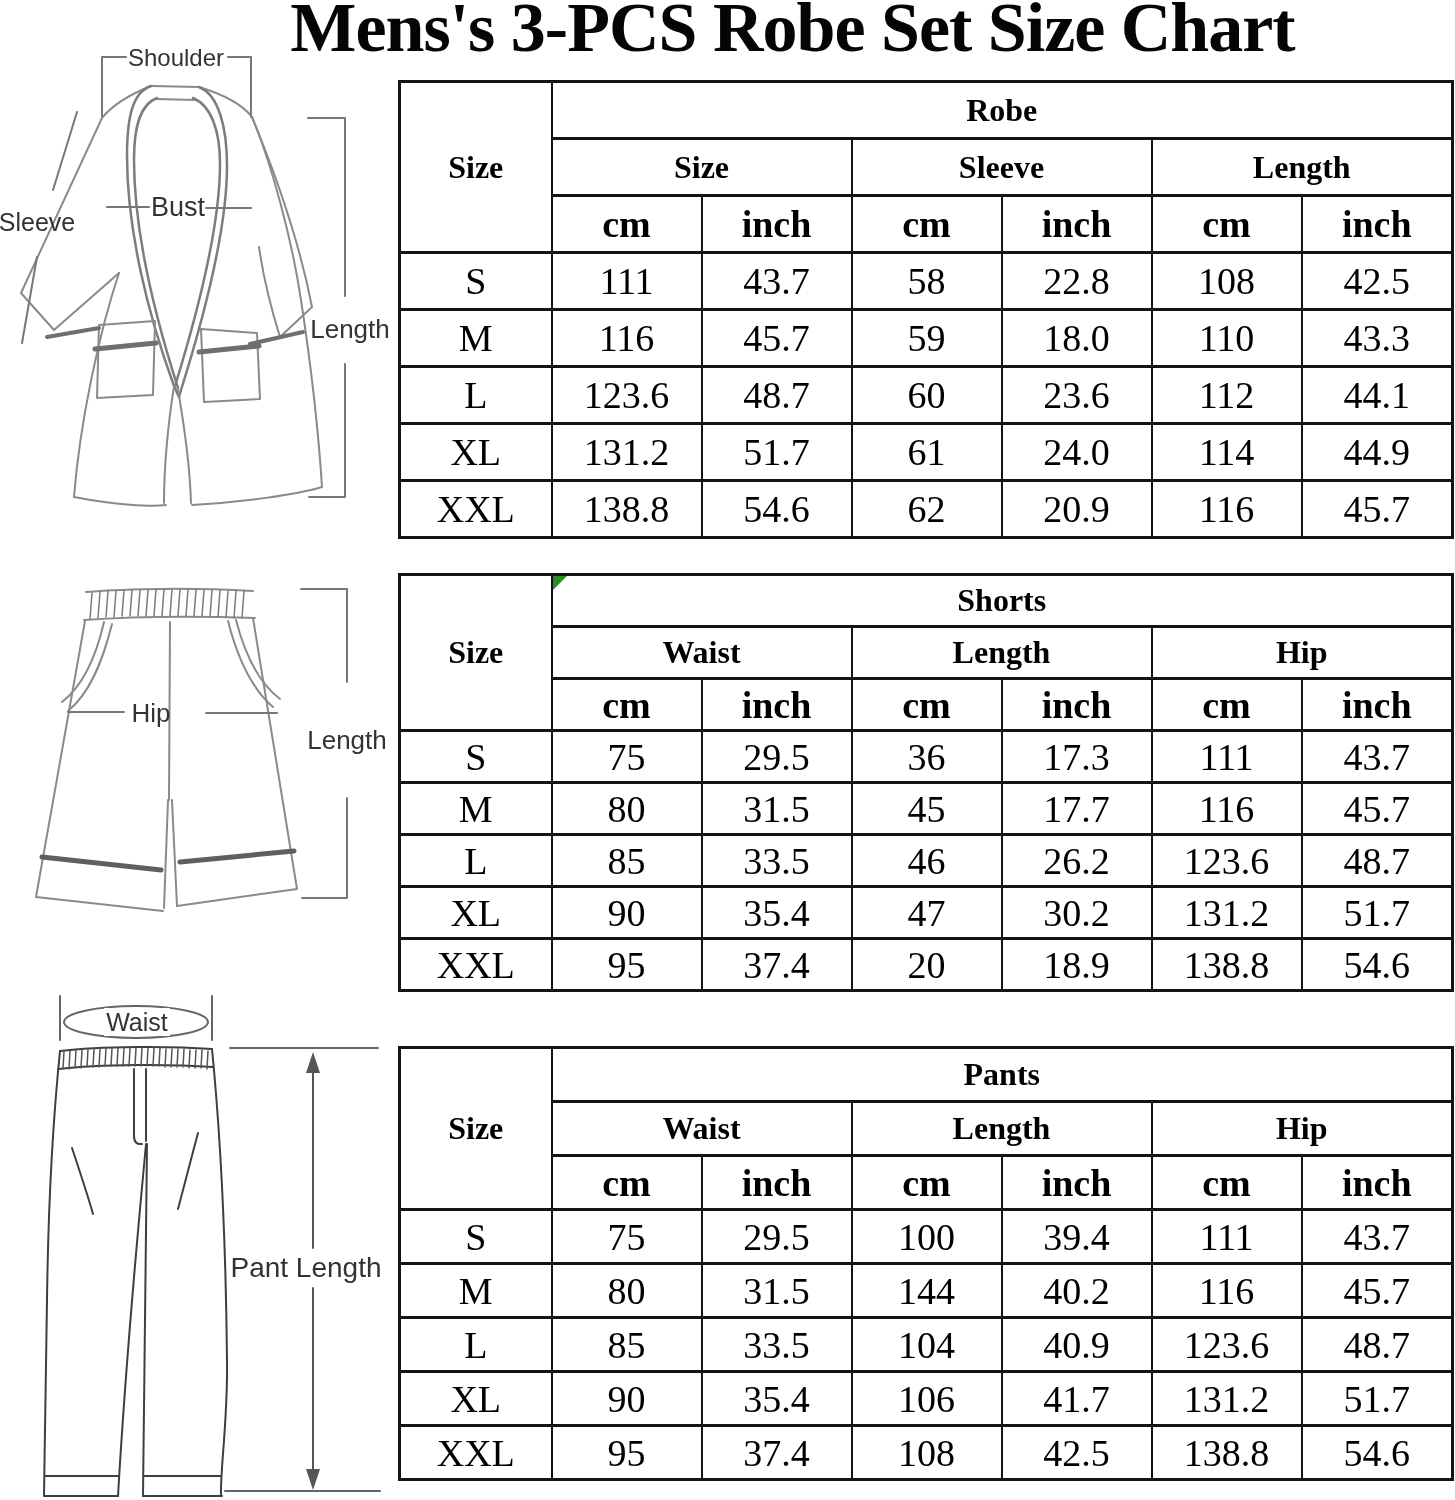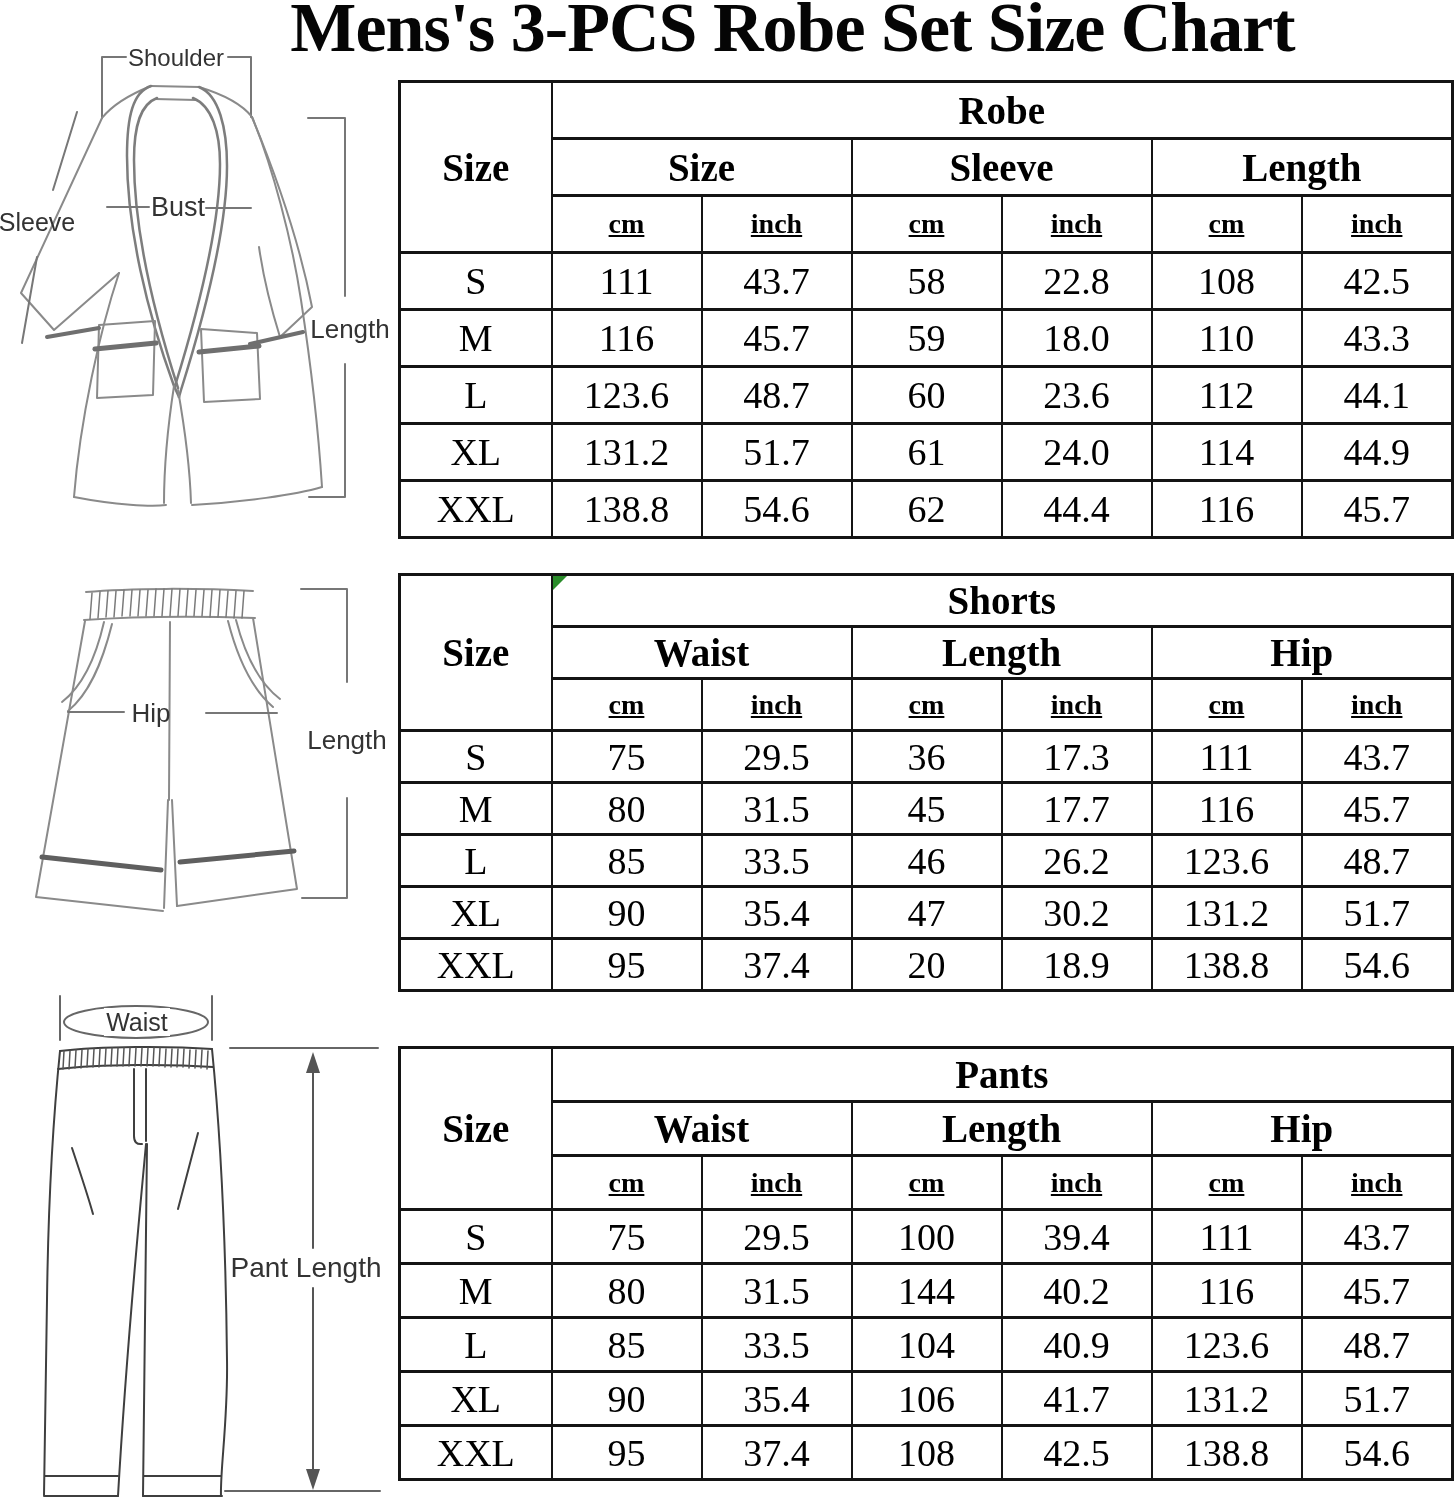--- a/index.html
+++ b/index.html
@@ -8,22 +8,22 @@
   .main-title{position:absolute;left:130px;top:-6px;width:1325px;text-align:center;
         font-family:"Liberation Serif",serif;font-weight:bold;font-size:70px;line-height:68px;
         letter-spacing:-1px;color:#050505;white-space:nowrap;}
   table.sz{position:absolute;left:398px;width:1053px;border-collapse:collapse;table-layout:fixed;
         text-align:center;border:3px solid #141414;}
   table.sz td{border:2px solid #141414;border-top-width:3px;border-bottom-width:3px;
         padding:0;overflow:hidden;vertical-align:middle;}
   .t-robe{top:80px}   .t-robe tr{height:57px}
   .t-shorts{top:573px}.t-shorts tr{height:52px}
   .t-pants{top:1046px}.t-pants tr{height:54px}
-  td.h{font-weight:bold;font-size:39px;}
-  td.u{font-weight:bold;font-size:28px;text-decoration:underline;}
+  td.h{font-weight:bold;font-size:32px;}
+  td.u{font-weight:bold;font-size:38px;}
   td.d{font-size:38px;}
   .corner-marker{position:absolute;left:553px;top:576px;width:0;height:0;
         border-top:14px solid #2a8c2a;border-right:14px solid transparent;}
   svg text{font-family:"Liberation Sans",sans-serif;}
 </style>
 </head>
 <body>
 
 <div class="page">
 
@@ -165,21 +165,21 @@
       <td class="d">61</td>
       <td class="d">24.0</td>
       <td class="d">114</td>
       <td class="d">44.9</td>
     </tr>
     <tr>
       <td class="d">XXL</td>
       <td class="d">138.8</td>
       <td class="d">54.6</td>
       <td class="d">62</td>
-      <td class="d">44.4</td>
+      <td class="d">20.9</td>
       <td class="d">116</td>
       <td class="d">45.7</td>
     </tr>
     </tbody>
   </table>
 
   <table class="sz t-shorts">
     <colgroup>
         <col style="width:152px">
         <col style="width:150px">

